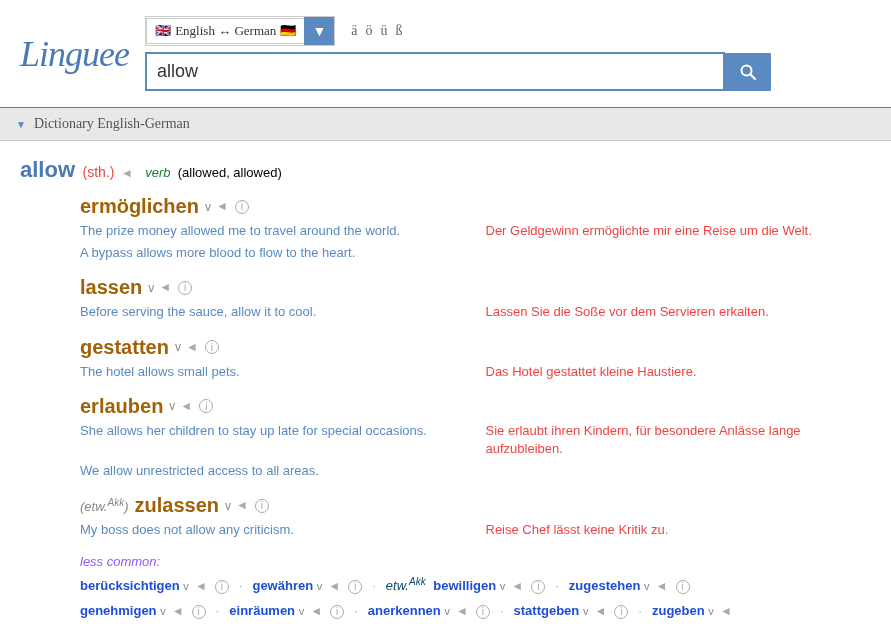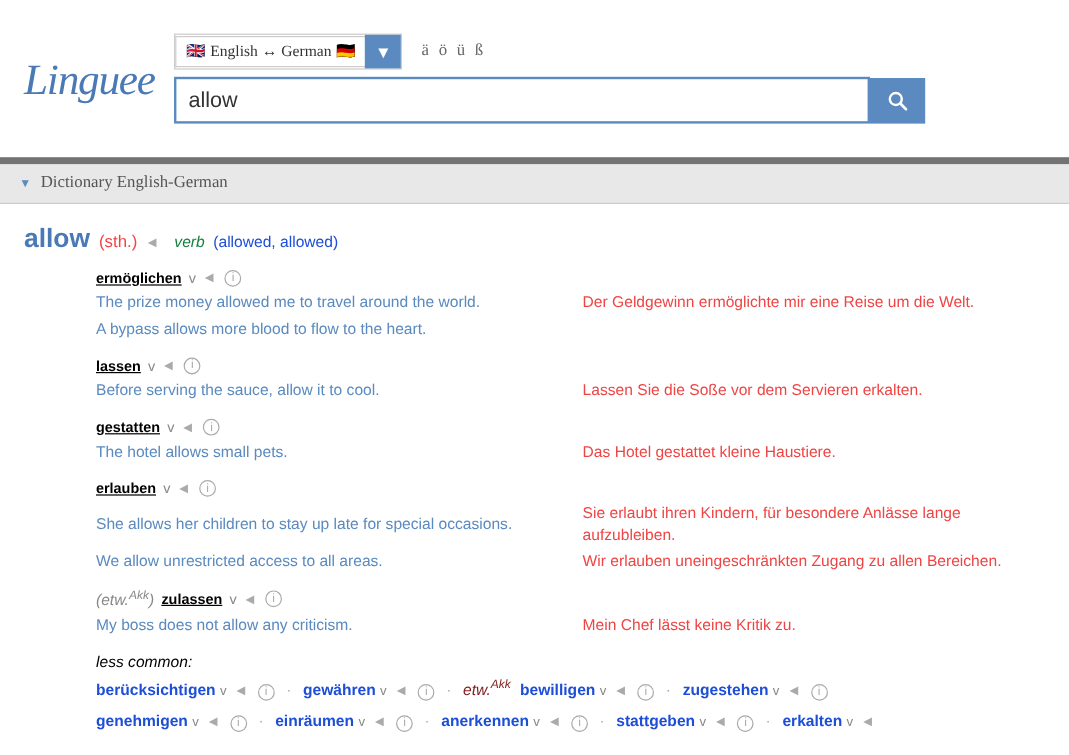--- a/index.html
+++ b/index.html
@@ -2,22 +2,22 @@
 <html><head>
   <meta charset="utf-8">
   <style>
     * { box-sizing: border-box; margin: 0; padding: 0; }
     body { font-family: Georgia, 'Times New Roman', serif; background: #fff; color: #333; font-size: 14px; }
 
     
     .header {
       display: flex;
       align-items: center;
-      padding: 28px 20px;
-      border-bottom: 6px solid #737373;
+      padding: 16px 20px;
+      border-bottom: 1px solid #737373;
       background: #fff;
       gap: 16px;
     }
     .logo {
       font-family: 'Palatino Linotype', Palatino, serif;
       font-size: 36px;
       color: #4a7ab5;
       font-style: italic;
       font-weight: normal;
       letter-spacing: -1px;
@@ -138,35 +138,34 @@
     }
     .pos-label {
       font-size: 13px;
       color: #15803d;
       font-style: italic;
       font-family: Arial, sans-serif;
       margin-left: 6px;
     }
     .inflection {
       font-size: 13px;
-      color: #1d4ed8;
+      color: #000000;
       font-family: Arial, sans-serif;
     }
 
     
     .translation-block {
       margin-bottom: 14px;
       padding-left: 60px;
     }
     .translation-word {
-      font-size: 12px;
-      color: #000000;
+      font-size: 20px;
+      color: #a16207;
       font-family: Arial, sans-serif;
       font-weight: bold;
-      text-decoration: underline;
     }
     .word-meta {
       font-size: 12px;
       color: #888;
       font-family: Arial, sans-serif;
       margin-left: 4px;
     }
     .sound-icon {
       color: #aaa;
       font-size: 12px;
@@ -185,41 +184,40 @@
       font-size: 10px;
       font-family: Arial, sans-serif;
       cursor: pointer;
       margin-left: 2px;
     }
 
     .example-pair {
       display: flex;
       gap: 20px;
       margin-top: 4px;
-      align-items: center;
     }
     .example-en {
       flex: 1;
       font-size: 13px;
       color: #5a8abf;
       font-family: Arial, sans-serif;
       line-height: 1.4;
     }
     .example-de {
       flex: 1;
       font-size: 13px;
       color: #ef4444;
       font-family: Arial, sans-serif;
       line-height: 1.4;
     }
 
     
     .less-common-header {
       font-size: 13px;
-      color: #000000;
+      color: #8b5cf6;
       font-style: italic;
       font-family: Arial, sans-serif;
       margin-bottom: 4px;
       padding-left: 60px;
     }
     .less-common-row {
       font-size: 13px;
       font-family: Arial, sans-serif;
       padding-left: 60px;
       line-height: 1.8;
@@ -359,62 +357,61 @@
       <span class="word-meta">v</span>
       <span class="sound-icon">◄</span>
       <span class="info-icon">i</span>
     </div>
     <div class="example-pair">
       <span class="example-en">She allows her children to stay up late for special occasions.</span>
       <span class="example-de">Sie erlaubt ihren Kindern, für besondere Anlässe lange aufzubleiben.</span>
     </div>
     <div class="example-pair">
       <span class="example-en">We allow unrestricted access to all areas.</span>
-      <span class="example-de">Wir erlauben uneingeschränkten Zugang zu allen Bereichen.</span>
     </div>
   </div>
 
   <div class="translation-block">
     <div class="word-header-row">
       <span class="prefix-label">(etw.<sup class="prefix-sup">Akk</sup>)</span>
       <span class="translation-word">zulassen</span>
       <span class="word-meta">v</span>
       <span class="sound-icon">◄</span>
       <span class="info-icon">i</span>
     </div>
     <div class="example-pair">
       <span class="example-en">My boss does not allow any criticism.</span>
-      <span class="example-de">Mein Chef lässt keine Kritik zu.</span>
+      <span class="example-de">Reise Chef lässt keine Kritik zu.</span>
     </div>
   </div>
 
   <div class="less-common-header">less common:</div>
   <div class="less-common-row">
     <span class="lc-word">berücksichtigen</span>
     <span class="lc-meta"> v <span class="sound-icon">◄</span> <span class="info-icon">i</span></span>
     <span class="lc-sep">·</span>
     <span class="lc-word">gewähren</span>
     <span class="lc-meta"> v <span class="sound-icon">◄</span> <span class="info-icon">i</span></span>
     <span class="lc-sep">·</span>
-    <span class="prefix-label" style="font-size:13px;color:#7f1d1d;font-style:italic;">etw.<sup style="font-size:10px;">Akk</sup></span>
+    <span class="prefix-label" style="font-size:13px;color:#0c4a6e;font-style:italic;">etw.<sup style="font-size:10px;">Akk</sup></span>
     <span class="lc-word">bewilligen</span>
     <span class="lc-meta"> v <span class="sound-icon">◄</span> <span class="info-icon">i</span></span>
     <span class="lc-sep">·</span>
     <span class="lc-word">zugestehen</span>
     <span class="lc-meta"> v <span class="sound-icon">◄</span> <span class="info-icon">i</span></span>
   </div>
   <div class="less-common-row" style="margin-top:2px;">
     <span class="lc-word">genehmigen</span>
     <span class="lc-meta"> v <span class="sound-icon">◄</span> <span class="info-icon">i</span></span>
     <span class="lc-sep">·</span>
     <span class="lc-word">einräumen</span>
     <span class="lc-meta"> v <span class="sound-icon">◄</span> <span class="info-icon">i</span></span>
     <span class="lc-sep">·</span>
     <span class="lc-word">anerkennen</span>
     <span class="lc-meta"> v <span class="sound-icon">◄</span> <span class="info-icon">i</span></span>
     <span class="lc-sep">·</span>
     <span class="lc-word">stattgeben</span>
     <span class="lc-meta"> v <span class="sound-icon">◄</span> <span class="info-icon">i</span></span>
     <span class="lc-sep">·</span>
-    <span class="lc-word">erkalten</span>
+    <span class="lc-word">zugeben</span>
     <span class="lc-meta"> v <span class="sound-icon">◄</span></span>
   </div>
 </div>
 
 </body></html>

